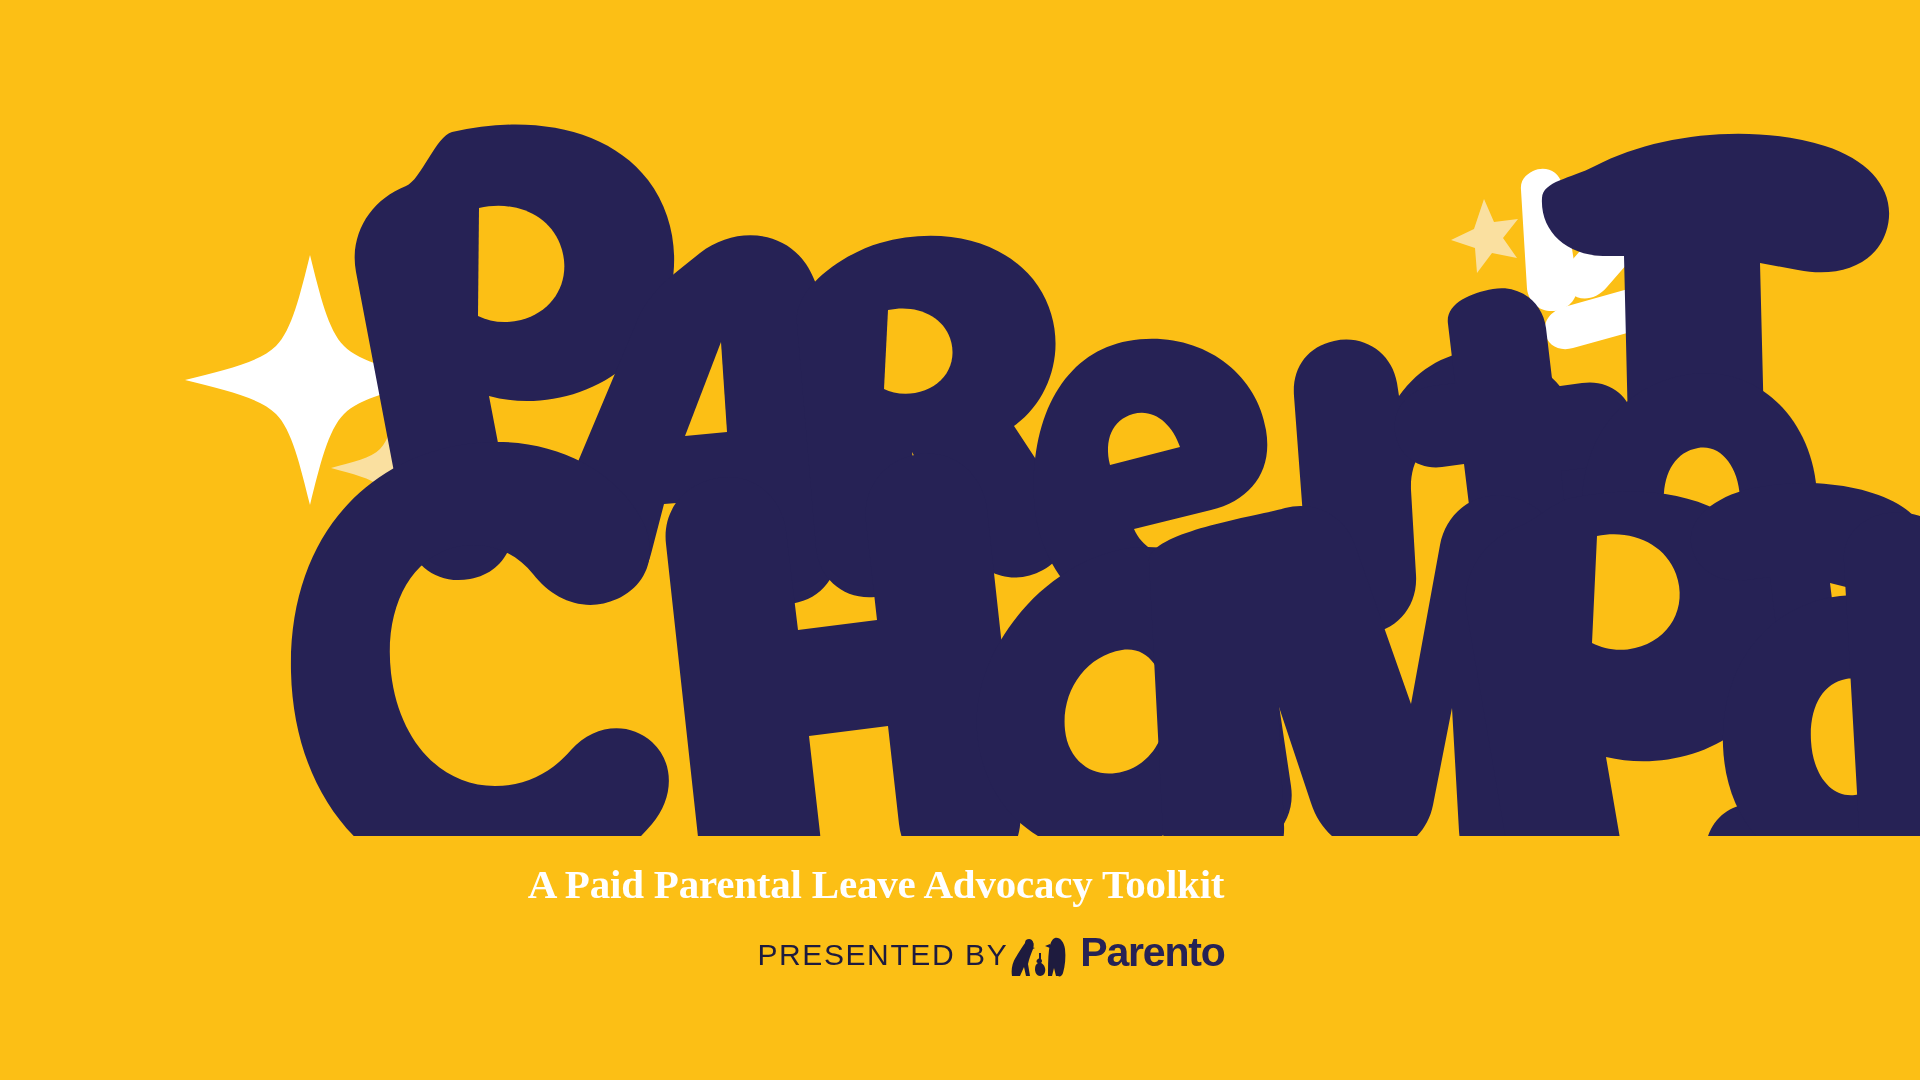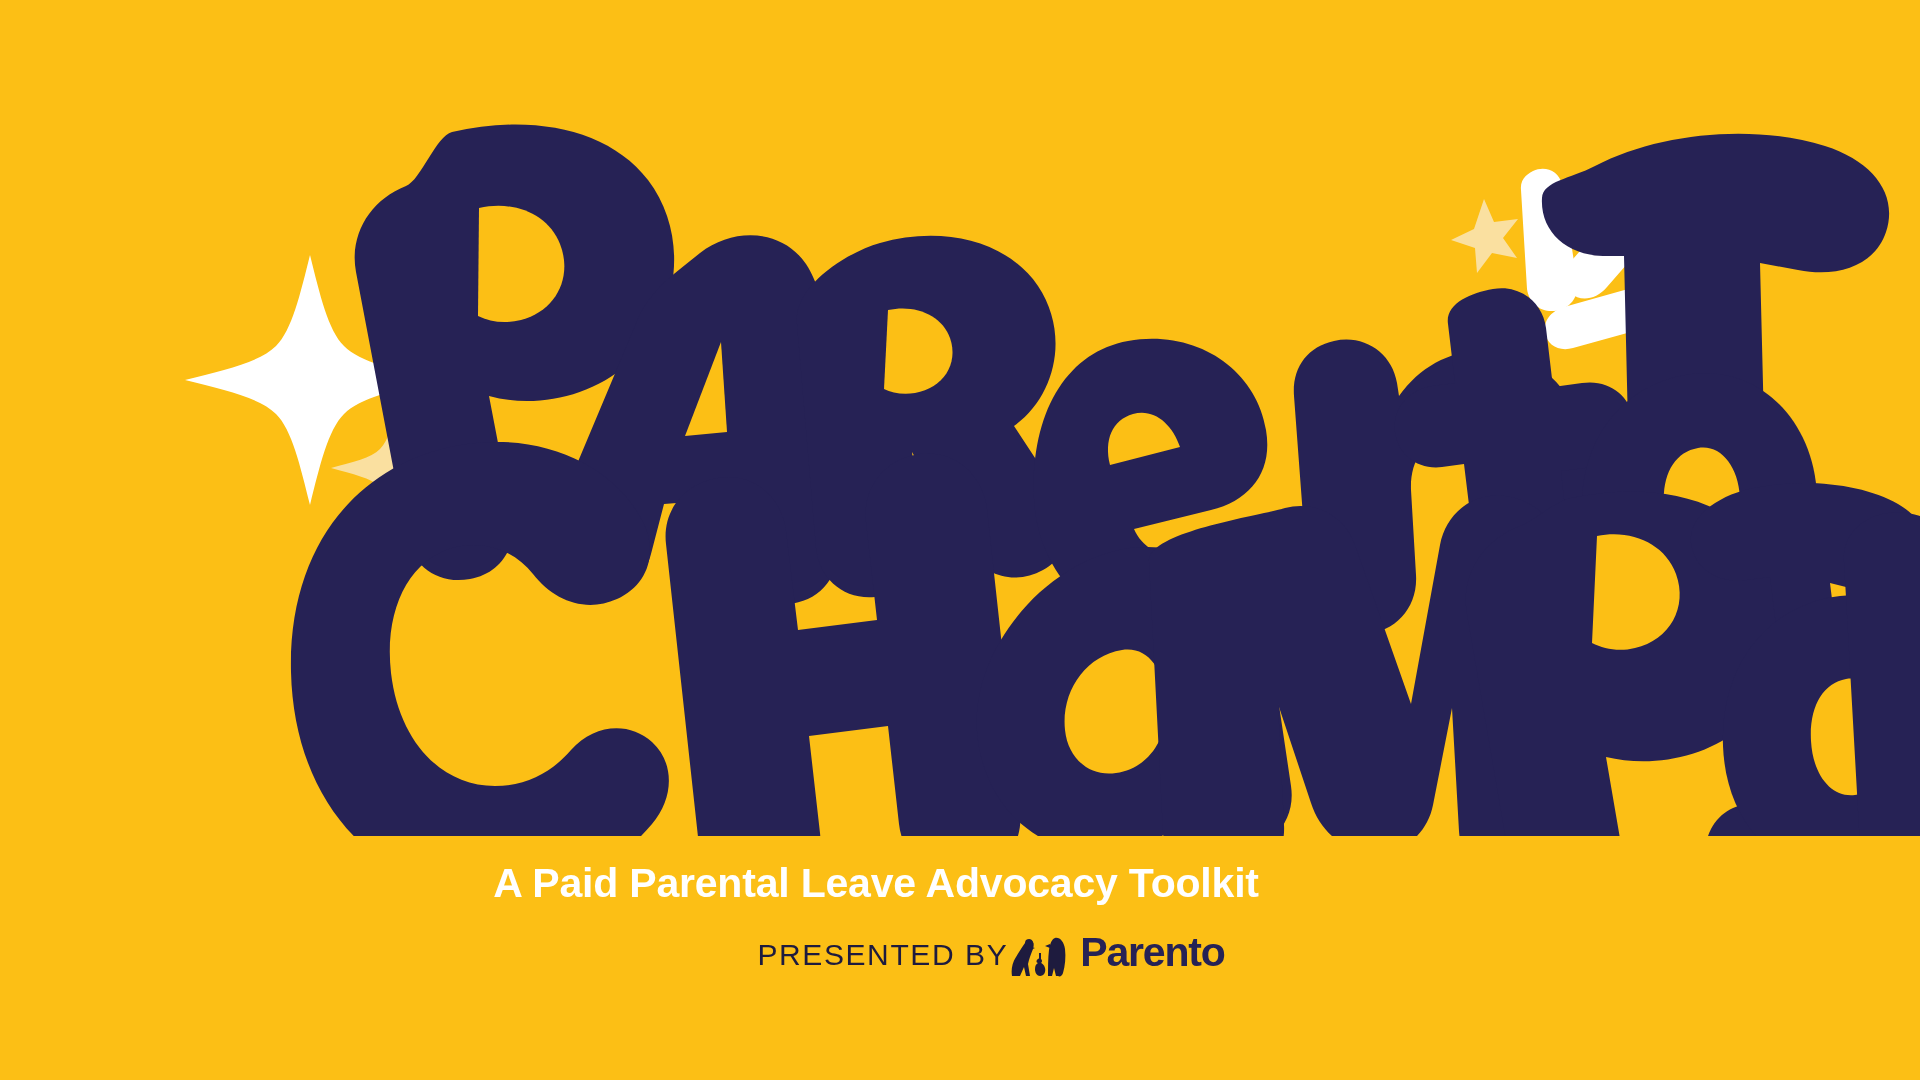--- a/index.html
+++ b/index.html
@@ -42,21 +42,21 @@
   .title-block svg { display: block; width: 1920px; height: 740px; }
 
   
   .subtitle {
     position: absolute;
     left: 0;
     top: 860px;
     width: 1752px;
     text-align: center;
     color: #FFFFFF;
-    font-family: Liberation Sans, sans-serif;
+    font-family: Liberation Serif, serif;
     font-weight: bold;
     font-size: 41px;
     letter-spacing: -0.2px;
     white-space: nowrap;
   }
 
   .presented-row {
     position: absolute;
     left: 0;
     top: 932px;

